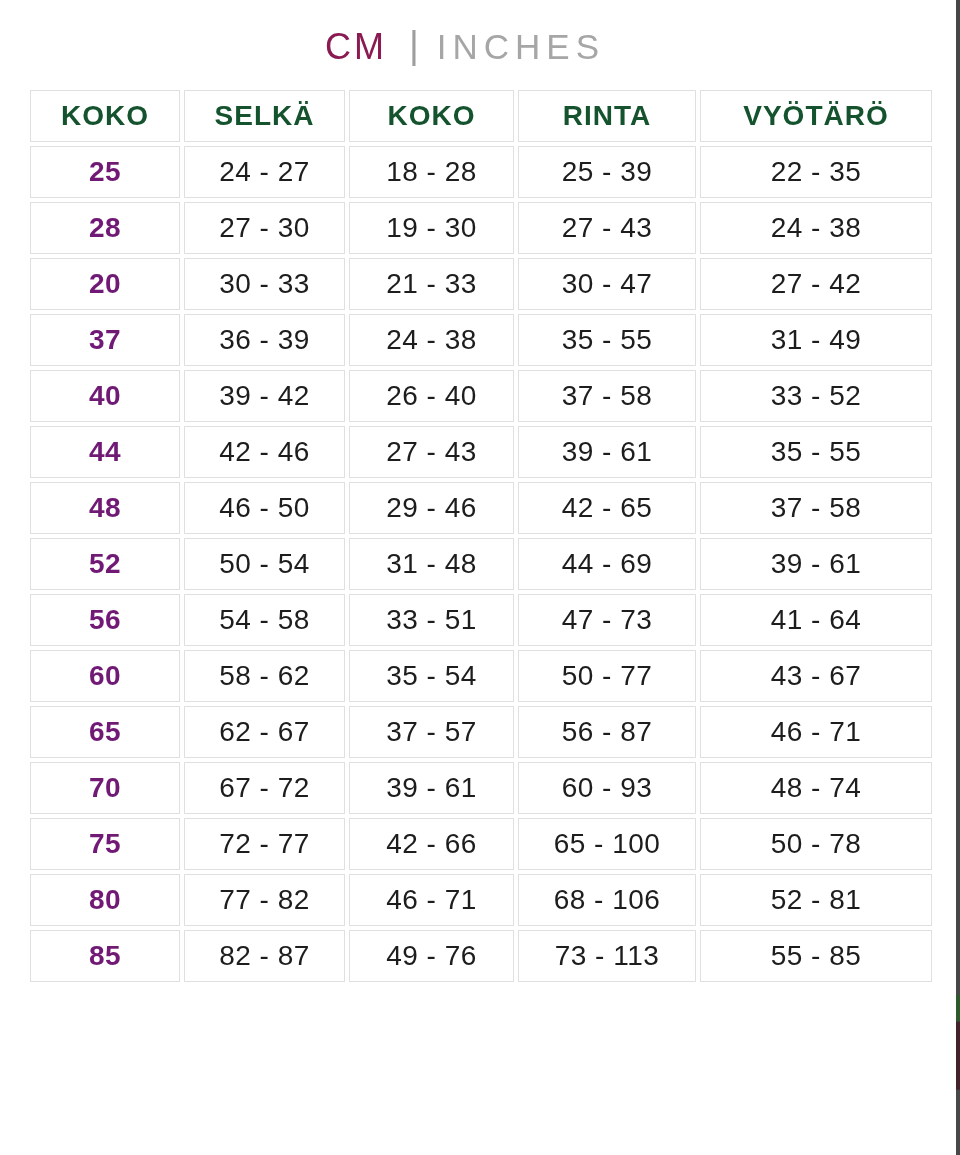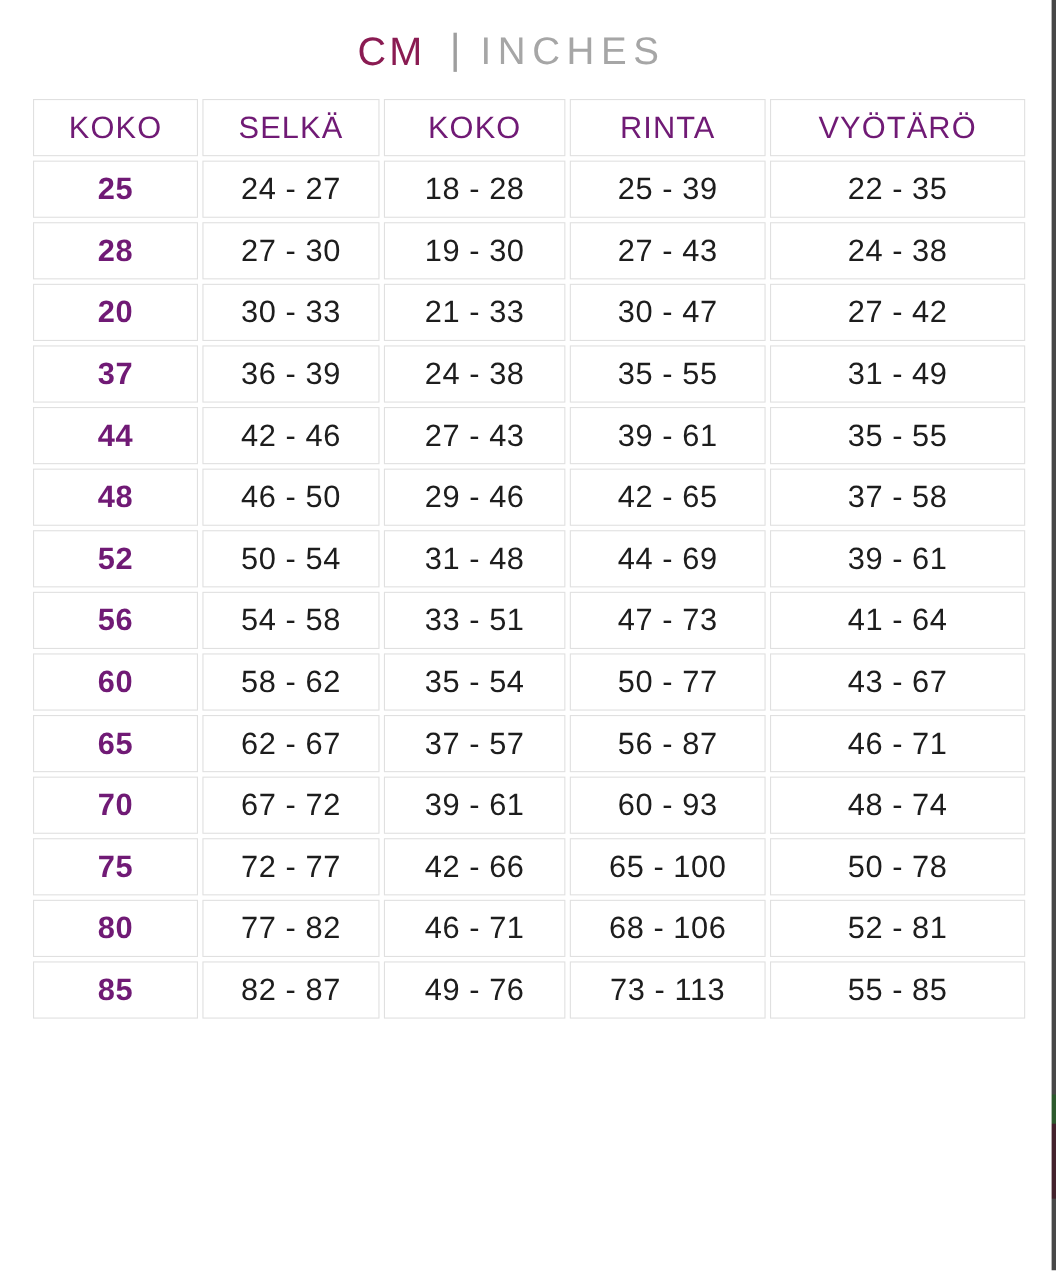--- a/index.html
+++ b/index.html
@@ -60,22 +60,22 @@
     height: 52px;
     text-align: center;
     vertical-align: middle;
     font-size: 28px;
     color: #1d1d1d;
     letter-spacing: 0.5px;
     white-space: nowrap;
     overflow: hidden;
   }
   table.size-table th {
-    font-weight: normal;
-    color: #701a75;
+    font-weight: bold;
+    color: #14532d;
     letter-spacing: 1px;
   }
   table.size-table td.size-col {
     font-weight: bold;
     color: #701a75;
   }
 
   
   .edge-strip {
     position: absolute;
@@ -141,20 +141,27 @@
       <td>27 - 42</td>
     </tr>
     <tr>
       <td class="size-col">37</td>
       <td>36 - 39</td>
       <td>24 - 38</td>
       <td>35 - 55</td>
       <td>31 - 49</td>
     </tr>
     <tr>
+      <td class="size-col">40</td>
+      <td>39 - 42</td>
+      <td>26 - 40</td>
+      <td>37 - 58</td>
+      <td>33 - 52</td>
+    </tr>
+    <tr>
       <td class="size-col">44</td>
       <td>42 - 46</td>
       <td>27 - 43</td>
       <td>39 - 61</td>
       <td>35 - 55</td>
     </tr>
     <tr>
       <td class="size-col">48</td>
       <td>46 - 50</td>
       <td>29 - 46</td>

